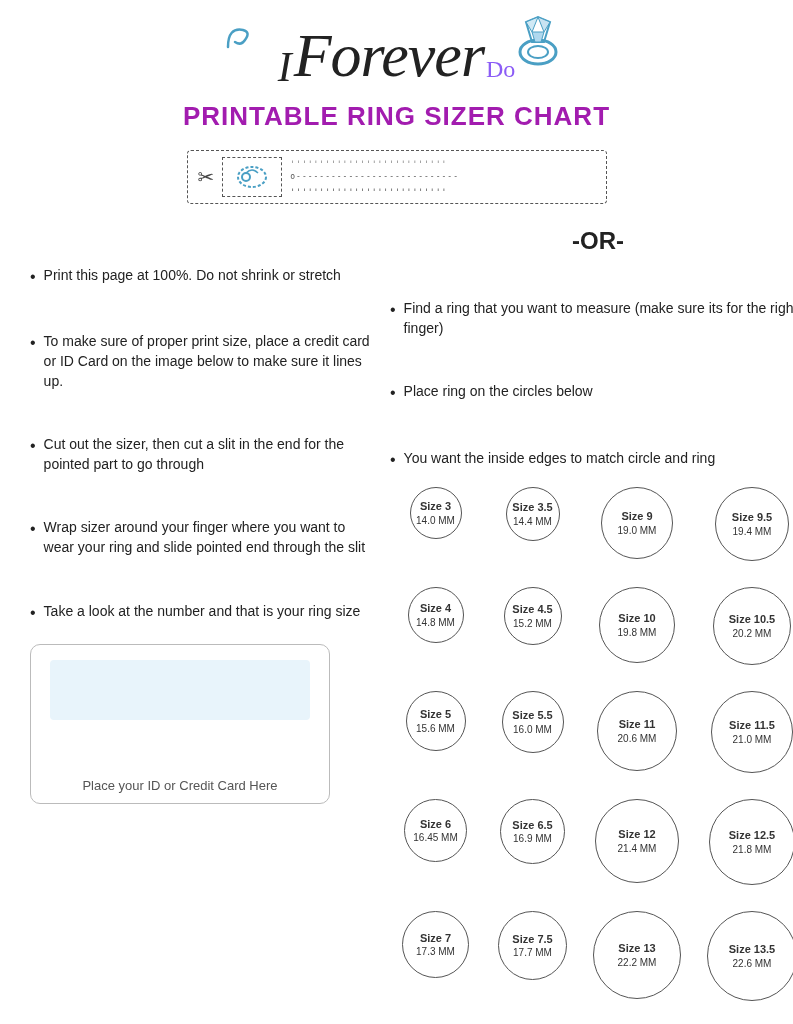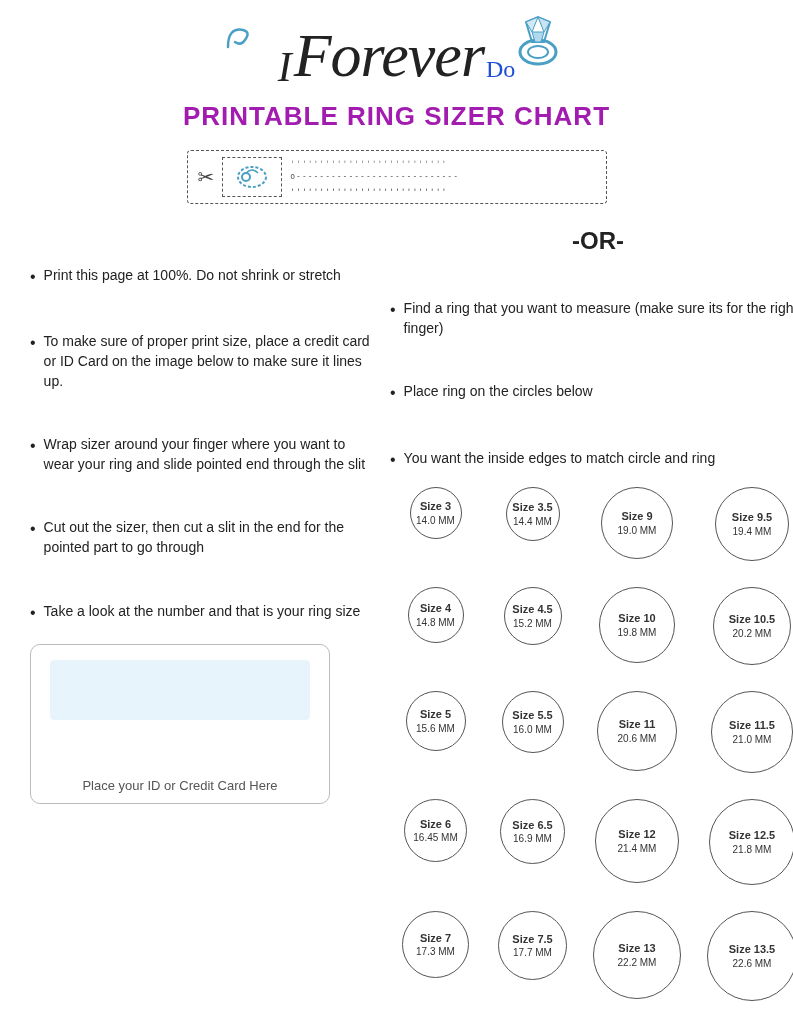--- a/index.html
+++ b/index.html
@@ -208,21 +208,21 @@
         <polygon points="27,30 33,30 36,20 24,20" fill="#b0d8ee" stroke="#4a9fc4" stroke-width="1"></polygon>
         <polygon points="24,20 30,5 18,10" fill="#d0e9f5" stroke="#4a9fc4" stroke-width="1"></polygon>
         <polygon points="36,20 30,5 42,10" fill="#c8e3f2" stroke="#4a9fc4" stroke-width="1"></polygon>
       </svg>
 
       <svg width="30" height="30" viewBox="0 0 30 30" style="position:absolute;left:193px;top:2px;">
         <path d="M 5 25 Q 5 5 20 8 Q 28 10 22 18 Q 18 24 12 20" fill="none" stroke="#4a9fc4" stroke-width="2.5" stroke-linecap="round"></path>
       </svg>
       <span class="logo-i" style="font-size:42px;margin-right:2px;color:#222;font-style:italic;font-family:Georgia,serif;">I</span>
       <span class="logo-forever" style="font-size:62px;color:#222;font-style:italic;font-family:Georgia,serif;letter-spacing:-1px;">Forever</span>
-      <span class="logo-do" style="font-size:24px;color:#1d4ed8;font-family:Georgia,serif;margin-left:2px;margin-bottom:8px;">Do</span>
+      <span class="logo-do" style="font-size:24px;color:#8b5cf6;font-family:Georgia,serif;margin-left:2px;margin-bottom:8px;">Do</span>
     </div>
   </div>
 
   <div class="page-title">PRINTABLE RING SIZER CHART</div>
 
   <div class="sizer-strip-area">
     <div class="sizer-strip">
       <span style="font-size:20px;">✂</span>
       <div class="sizer-box">
         <svg width="40" height="28" viewBox="0 0 40 28">
@@ -243,24 +243,24 @@
 
     <div class="left-col">
       <ul class="bullet-list">
         <li>
             <span>Print this page at 100%.  Do not shrink or stretch</span>
           </li>
         <li>
             <span>To make sure of proper print size, place a credit card or ID Card on the image below to make sure it lines up.</span>
           </li>
         <li>
+            <span>Cut out the sizer, then cut a slit in the end for the pointed part to go through</span>
+          </li>
+        <li>
             <span>Wrap sizer around your finger where you want to wear your ring and slide pointed end through the slit</span>
-          </li>
-        <li>
-            <span>Cut out the sizer, then cut a slit in the end for the pointed part to go through</span>
           </li>
         <li>
             <span>Take a look at the number and that is your ring size</span>
           </li>
       </ul>
 
       <div class="card-placeholder">
         <div class="card-inner"></div>
         <div class="card-label">Place your ID or Credit Card Here</div>
       </div>

